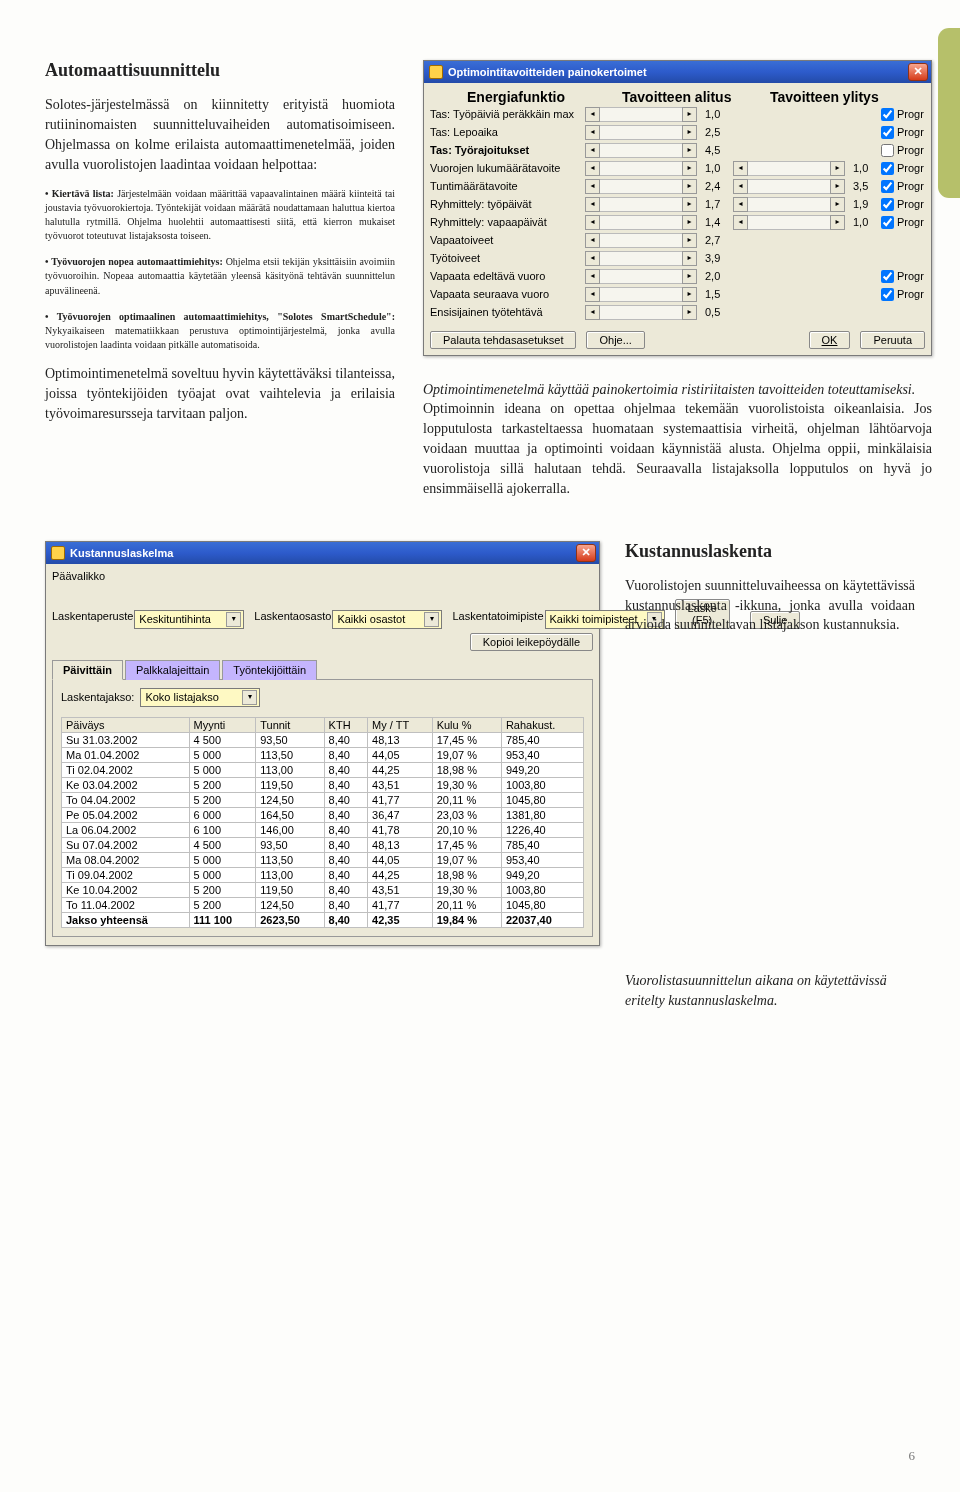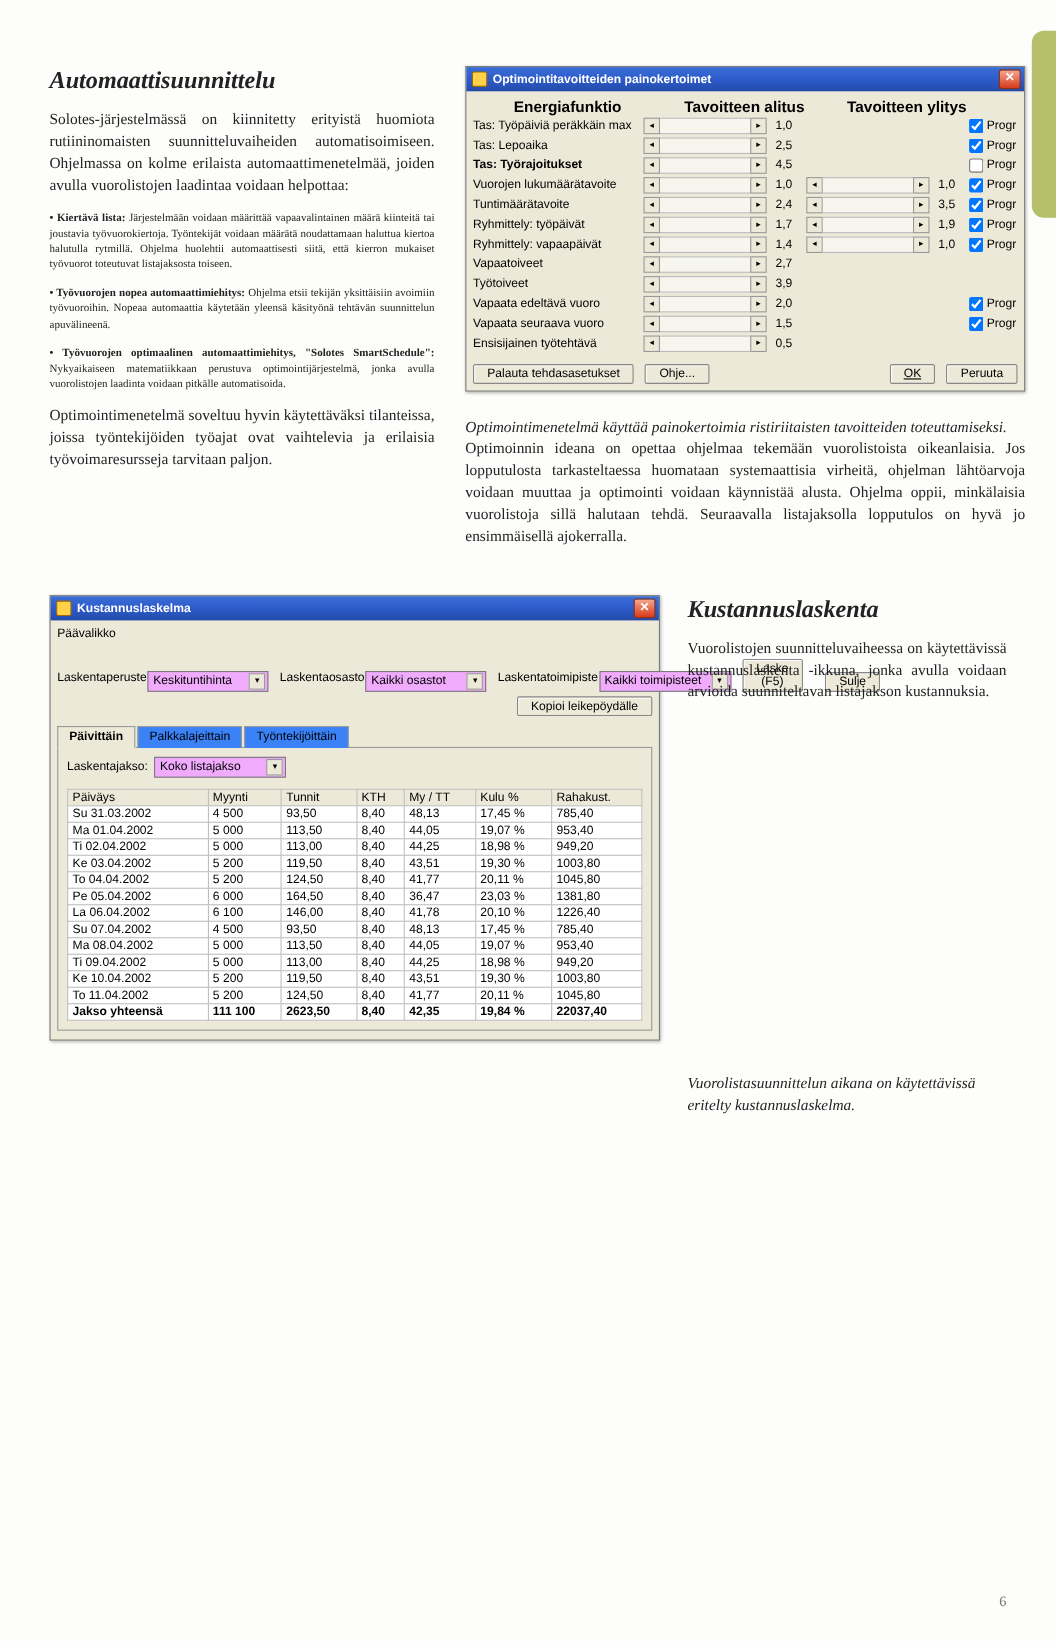--- a/index.html
+++ b/index.html
@@ -13,21 +13,21 @@
   }
   .page {
     padding: 60px 45px 40px 45px;
     display: flex;
     flex-direction: column;
     gap: 30px;
   }
   .top-section { display: flex; gap: 28px; }
   .left-col { width: 350px; flex-shrink: 0; }
   .right-col { flex: 1; }
-  h2.section-title { font-size: 22px; font-weight: 600; margin-bottom: 14px; font-style: italic; }
+  h2.section-title { font-size: 18px; font-weight: 600; margin-bottom: 14px; }
   p.body-text { font-size: 14px; line-height: 1.42; margin-bottom: 12px; text-align: justify; }
   ul.bullets { list-style: none; margin-bottom: 10px; }
   ul.bullets li { font-size: 10px; line-height: 1.42; margin-bottom: 12px; text-align: justify; }
   ul.bullets li .bullet-label { font-weight: 700; }
   ul.bullets li::before { content: "• "; font-weight: 700; }
   .caption { font-style: italic; font-size: 14px; line-height: 1.38; margin-top: 24px; }
 
   
   .win-dialog {
     font-family: Tahoma, Arial, sans-serif;
@@ -92,31 +92,31 @@
     font-size: 11px; cursor: pointer; border-radius: 2px; box-shadow: 1px 1px 0 #fff inset;
   }
 
   
   .cost-body { padding: 4px 6px 8px 6px; }
   .menu-label { font-size: 11px; padding: 2px 0 4px 0; }
   .cost-top-row { display: flex; gap: 10px; align-items: flex-end; margin-bottom: 4px; }
   .cost-field { display: flex; gap: 1px; margin-top: 24px; }
   .cost-field label { font-size: 11px; }
   .combo {
-    display: flex; align-items: center; border: 1px solid #7a7a7a; background: #f0abfc; height: 19px;
+    display: flex; align-items: center; border: 1px solid #7a7a7a; background: #fef9c3; height: 19px;
     padding: 0 2px 0 4px; font-size: 11px; min-width: 100px; justify-content: space-between;
   }
   .combo .arrow {
     width: 15px; height: 15px; background: #ece9d8; border: 1px solid #999;
     font-size: 8px; text-align: center; line-height: 12px; cursor: pointer;
   }
   .tabbar { display: flex; margin-top: 8px; }
   .tab {
     border: 1px solid #999; border-bottom: none; padding: 3px 10px; font-size: 11px;
-    background: #3b82f6; margin-right: 2px; position: relative; top: 1px; cursor: pointer;
+    background: #c4b5fd; margin-right: 2px; position: relative; top: 1px; cursor: pointer;
   }
   .tab.active { background: #ece9d8; font-weight: 700; border-bottom: 1px solid #ece9d8; }
   .tab-content { border: 1px solid #999; padding: 8px; background: #ece9d8; }
   .cost-table { border-collapse: collapse; width: 100%; font-size: 11px; background: #fff; }
   .cost-table th, .cost-table td { border: 1px solid #bfbfbf; padding: 1px 4px; text-align: left; white-space: nowrap; }
   .cost-table th { background: #ece9d8; font-weight: 400; }
   .cost-table .tot td { font-weight: 700; }
 
   .bottom-section { display: flex; gap: 25px; }
   .bottom-left { width: 555px; flex-shrink: 0; }

